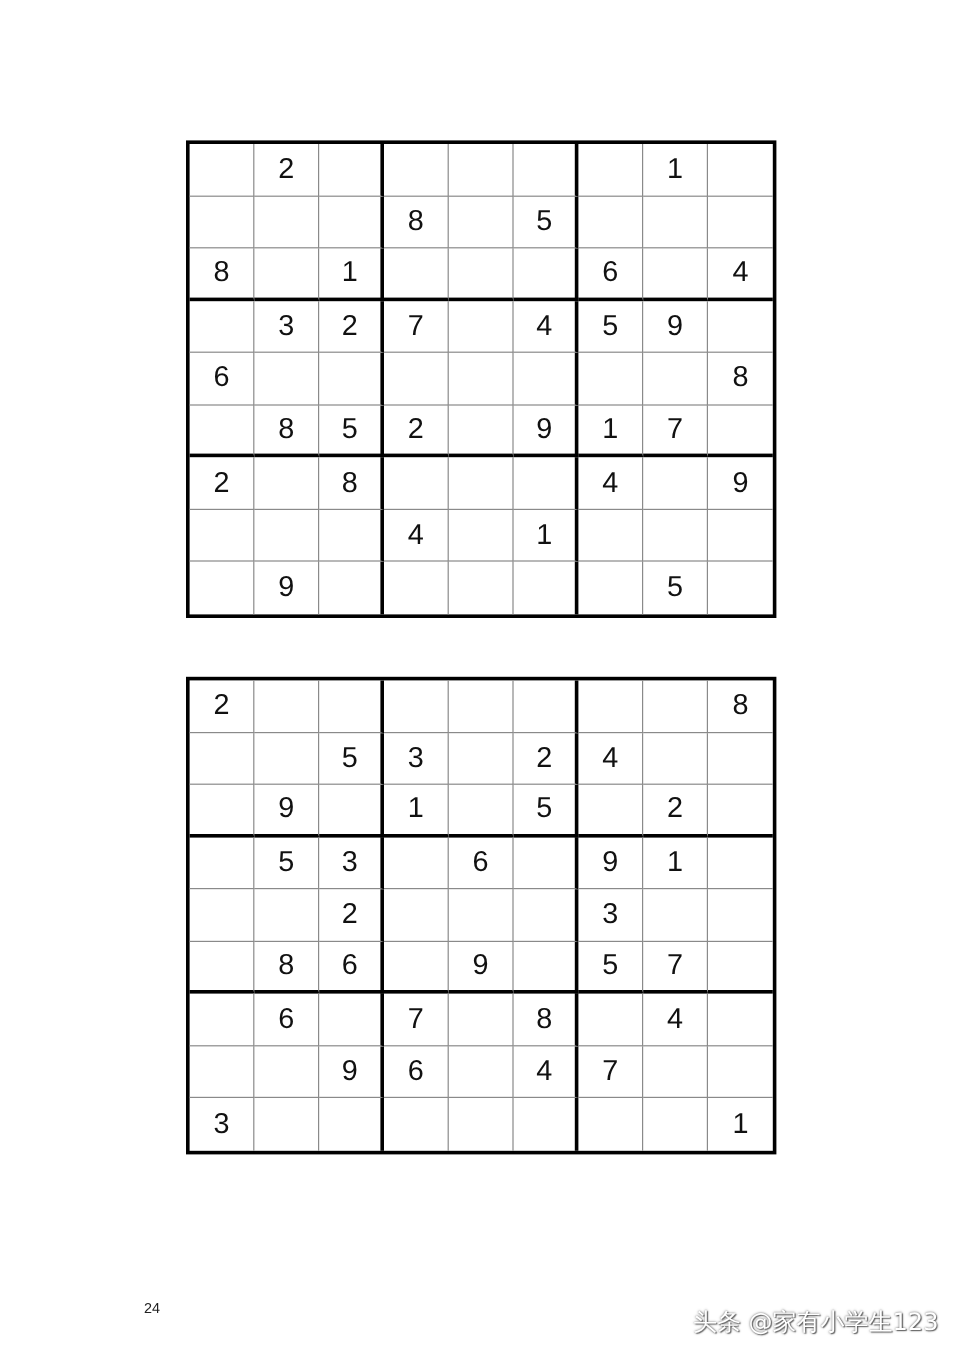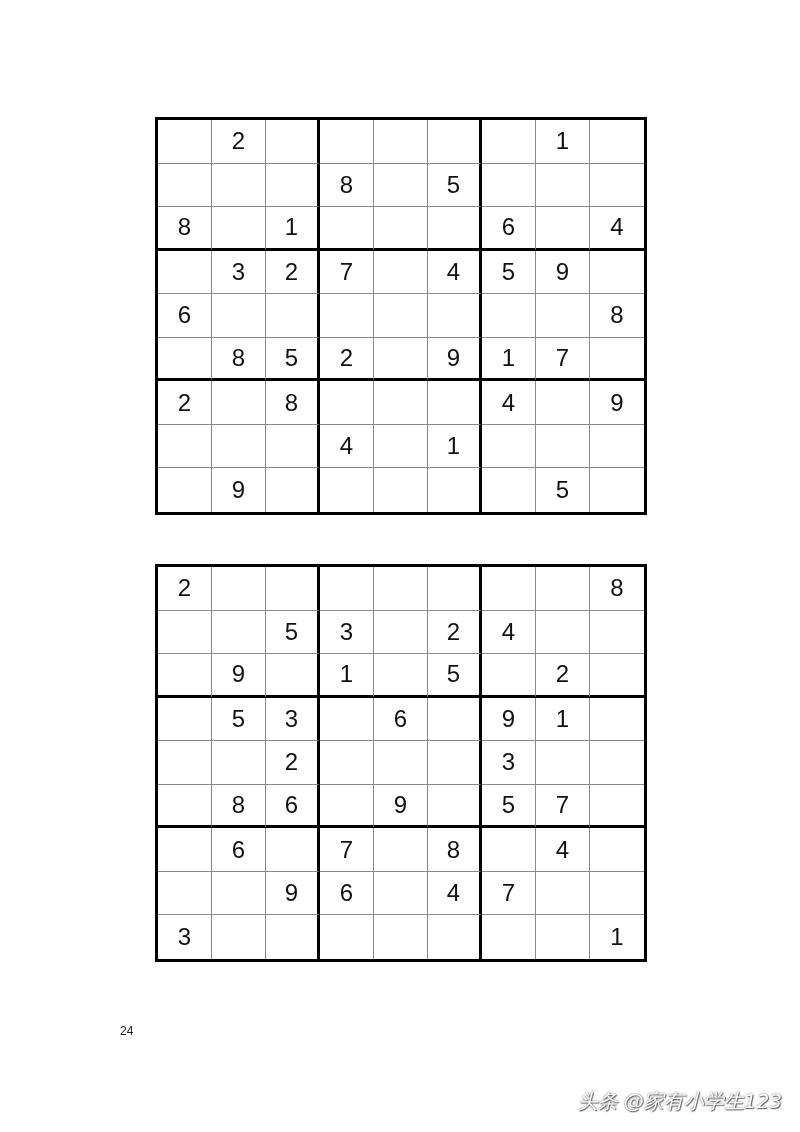--- a/index.html
+++ b/index.html
@@ -40,35 +40,34 @@
       font-family: "Liberation Sans", sans-serif;
       line-height: 1;
     }
     .cell.c9 { border-right: none; }
     .cell.r9 { border-bottom: none; }
     .cell.box-right { border-right: 3px solid #000; }
     .cell.box-bottom { border-bottom: 3px solid #000; }
     .page-number {
       position: absolute;
       left: 120px;
-      top: 1024px;
+      top: 1083px;
       font-size: 12px;
       color: #222;
       font-family: "Liberation Sans", sans-serif;
     }
     .watermark {
       position: absolute;
       right: 18px;
       top: 1088px;
       font-size: 20px;
       color: #ffffff;
       font-family: "DejaVu Sans", sans-serif;
       text-shadow: 0 0 2px #555, 1px 1px 1px #666;
       letter-spacing: 0px;
-      font-style: italic;
     }
   </style>
 </head>
 <body>
 
 <div class="sudoku" id="grid-1">
     <div class="cell"></div>
     <div class="cell">2</div>
     <div class="cell box-right"></div>
     <div class="cell"></div>

